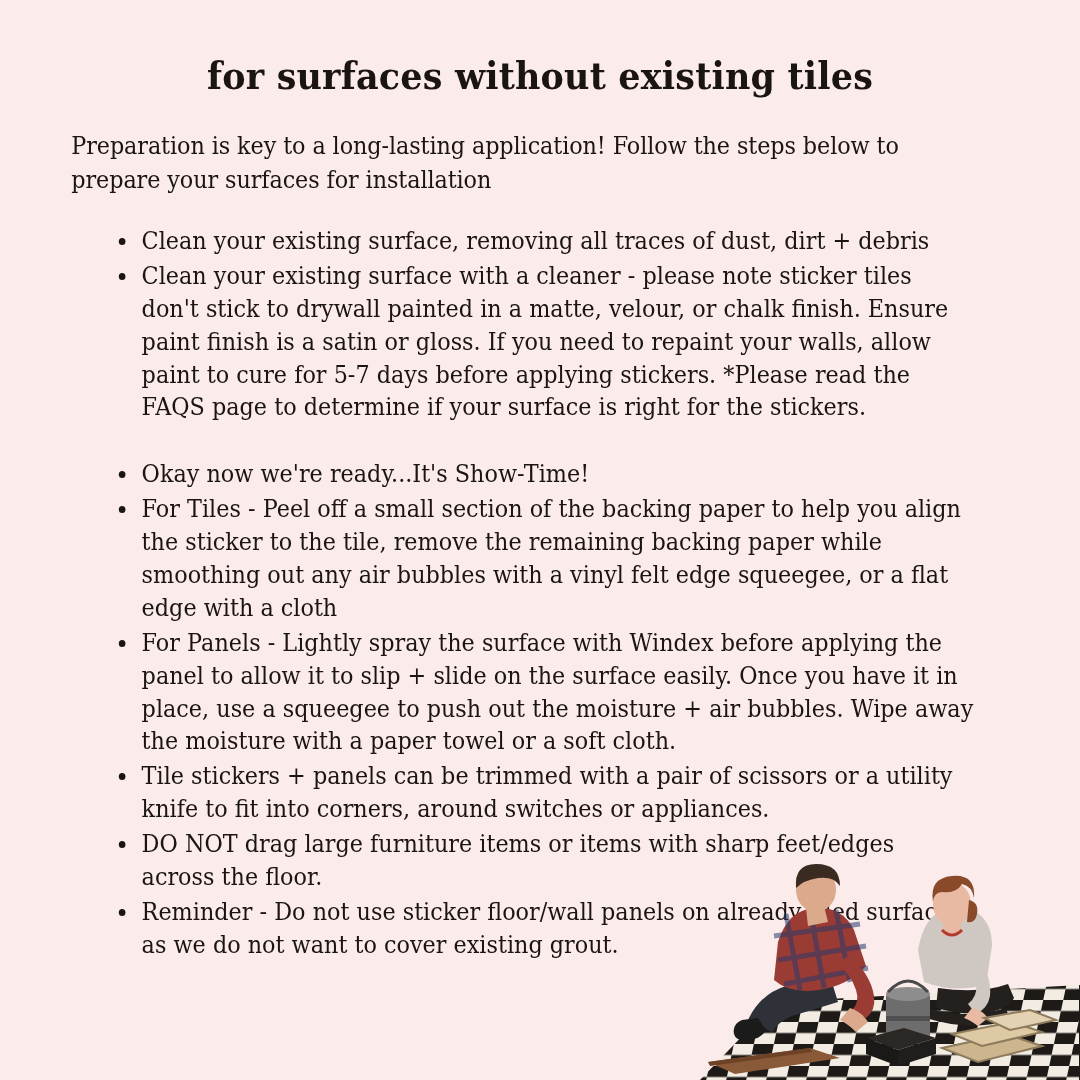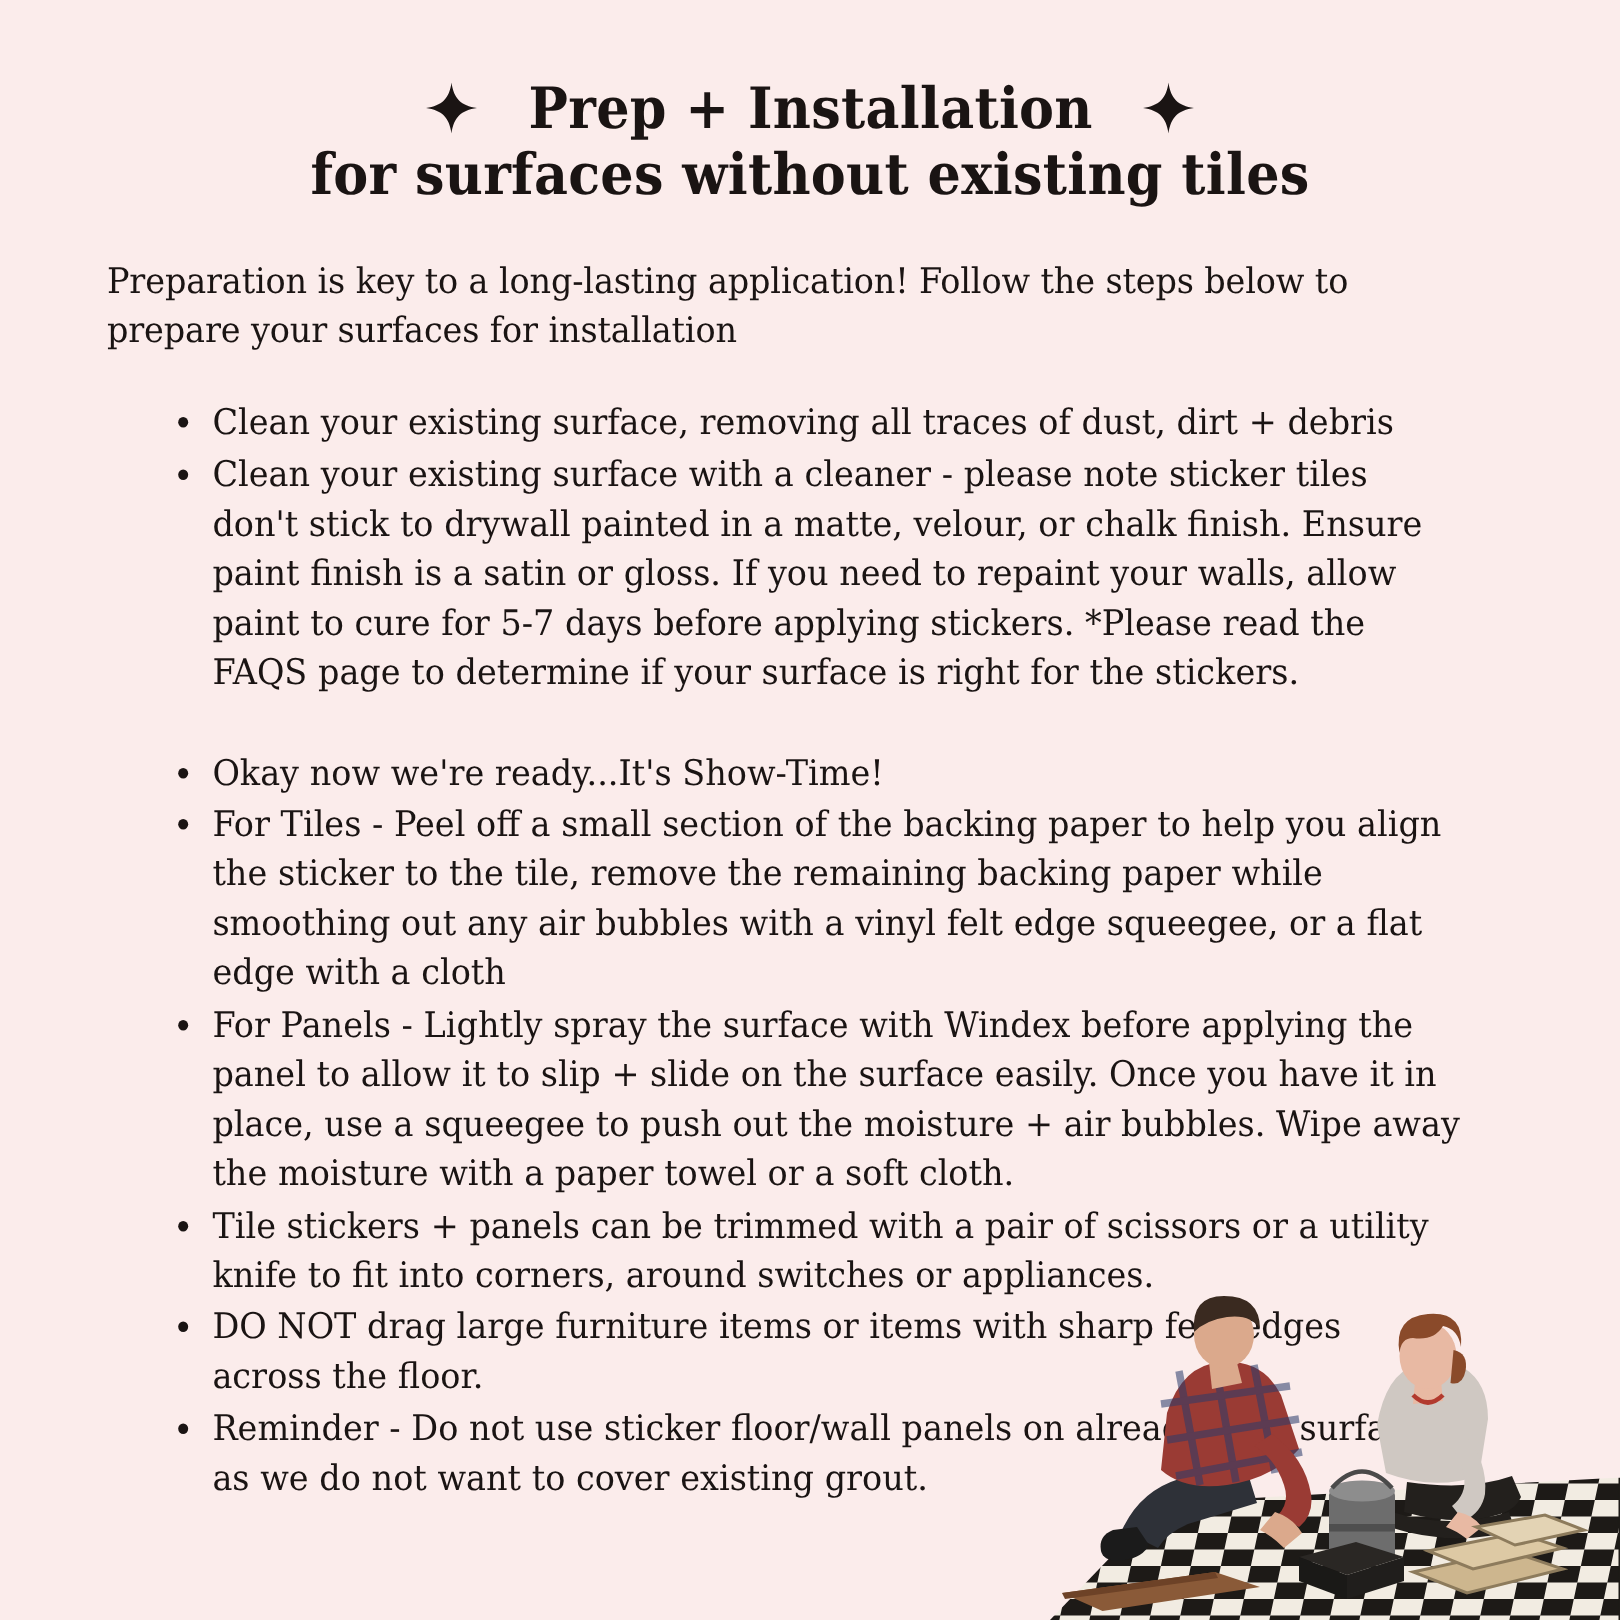--- a/index.html
+++ b/index.html
@@ -113,33 +113,20 @@
     height: 300px;
   }
   .illustration svg { display: block; }
 </style>
 </head>
 <body>
 
 <div class="page">
 
   <div class="title-block">
-    <div class="title-line title-line-1">
-      <span class="sparkle">
-        <svg viewBox="0 0 34 34" width="34" height="34" aria-hidden="true">
-          <path d="M17 0 C18.4 10.6 23.4 15.6 34 17 C23.4 18.4 18.4 23.4 17 34 C15.6 23.4 10.6 18.4 0 17 C10.6 15.6 15.6 10.6 17 0 Z" fill="#1a1413"></path>
-        </svg>
-      </span>
-      <span class="title-text">Prep + Installation</span>
-      <span class="sparkle">
-        <svg viewBox="0 0 34 34" width="34" height="34" aria-hidden="true">
-          <path d="M17 0 C18.4 10.6 23.4 15.6 34 17 C23.4 18.4 18.4 23.4 17 34 C15.6 23.4 10.6 18.4 0 17 C10.6 15.6 15.6 10.6 17 0 Z" fill="#1a1413"></path>
-        </svg>
-      </span>
-    </div>
     <div class="title-line title-line-2">
       <span class="title-text">for surfaces without existing tiles</span>
     </div>
   </div>
 
   <p class="intro">Preparation is key to a long-lasting application!  Follow the steps below to prepare your surfaces for installation</p>
 
   <ul class="bullets group-1">
     <li>
       <span class="dot"></span>

